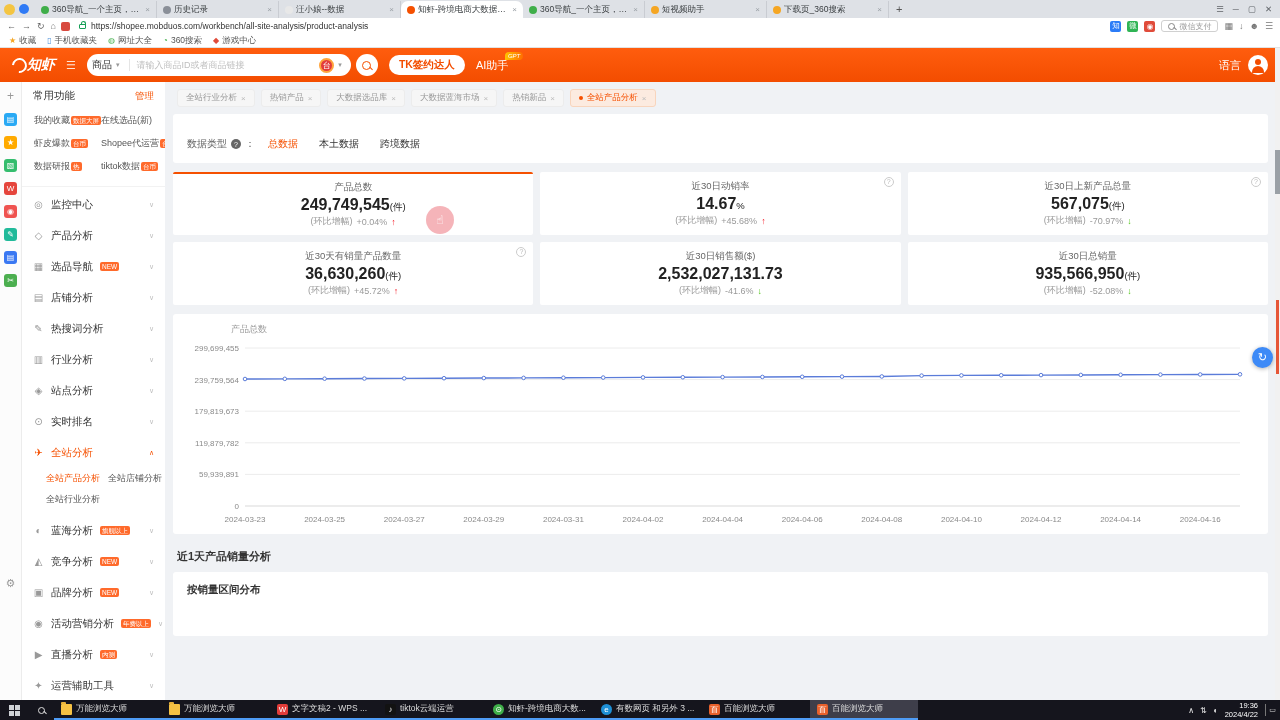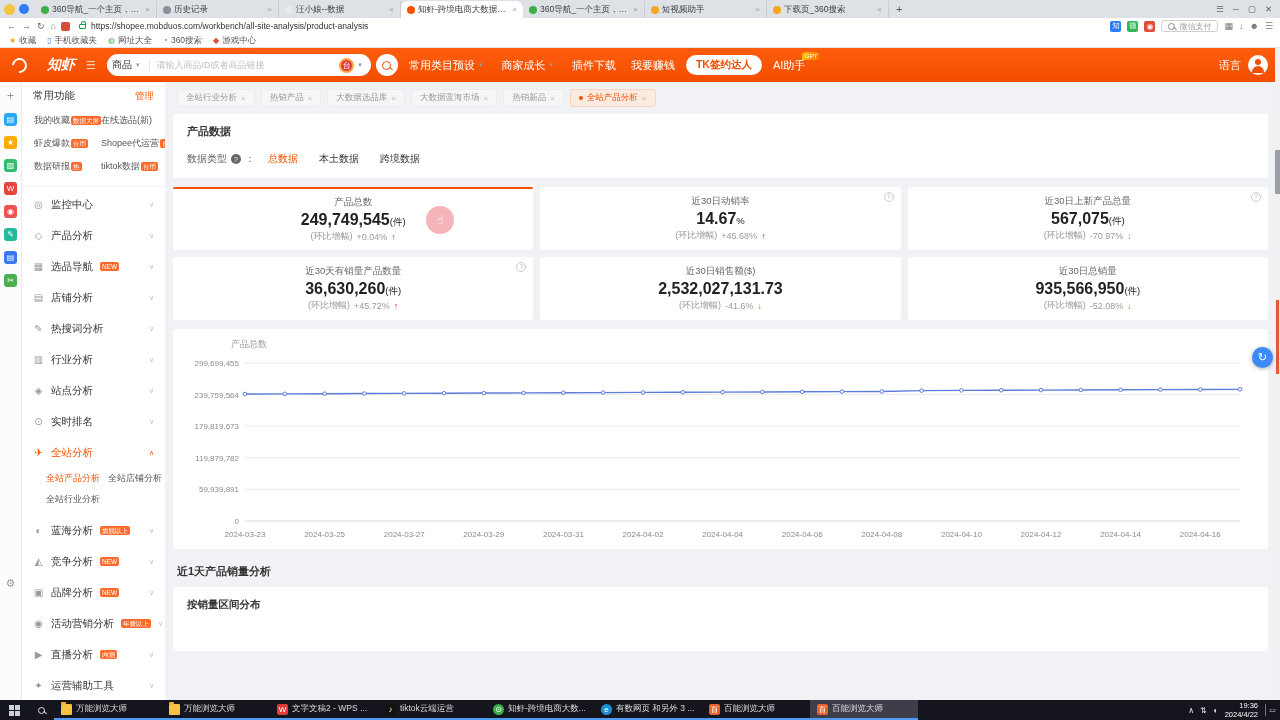--- a/index.html
+++ b/index.html
@@ -33,21 +33,21 @@
 .mag.orange{border-color:#f55000;width:9px;height:9px;}
 .mag.orange::after{background:#f55000;}
 .mag.white{border-color:#ddd;}
 .mag.white::after{background:#ddd;}
 .bookmarks{height:14px;background:#fff;border-bottom:1px solid #e2e2e2;display:flex;align-items:center;gap:11px;padding:0 9px;font-size:8.5px;color:#555;}
 .bm{display:flex;align-items:center;gap:3px;}
 .bm .bi{font-size:8px;}
 
 
 .appheader{height:34px;background:linear-gradient(180deg,#ff5d0e,#f34d00);display:flex;align-items:center;padding:0 12px;gap:11px;}
-.logo{color:#fff;font-weight:bold;font-size:14px;font-style:italic;display:flex;align-items:center;gap:20px;flex:none;}
+.logo{color:#fff;font-weight:bold;font-size:14px;font-style:italic;display:flex;align-items:center;gap:0;flex:none;}
 .logo .swirl{width:15px;height:15px;border:2.5px solid #fff;border-radius:50%;border-left-color:transparent;transform:rotate(-40deg);display:inline-block;}
 .hamburger{color:#ffe6d6;font-size:11px;}
 .searchpill{background:#fff;border-radius:12px;height:22px;display:flex;align-items:center;padding:0 5px 0 5px;width:264px;font-size:10px;flex:none;}
 .searchpill .cat{color:#333;}
 .caret{color:#999;font-size:7px;margin:0 4px;}
 .vdiv{width:1px;height:12px;background:#e5e5e5;margin:0 6px;}
 .ph{color:#bfbfbf;flex:1;white-space:nowrap;overflow:hidden;font-size:9px;}
 .flag{width:15px;height:15px;border-radius:50%;background:#e23b3b;color:#fff;font-size:8px;display:flex;align-items:center;justify-content:center;border:2px solid #ffa53d;flex:none;}
 .searchbtn{width:22px;height:22px;border-radius:50%;background:#fff;display:flex;align-items:center;justify-content:center;margin-left:-6px;flex:none;}
 .hnav{color:#fff;font-size:11px;display:flex;gap:15px;align-items:center;white-space:nowrap;}
@@ -258,36 +258,20 @@
     <span class="cat">商品</span>
     <span class="caret">▾</span>
     <span class="vdiv"></span>
     <span class="ph">请输入商品ID或者商品链接</span>
     <span class="flag">台</span>
     <span class="caret">▾</span>
   </div>
   <span class="searchbtn">
       <span class="mag orange"></span>
     </span>
-  <div class="hnav" id="hnav">
-      <span class="it">
-        <span>常用类目预设</span>
-        <span class="caret">▾</span>
-      </span>
-      <span class="it">
-        <span>商家成长</span>
-        <span class="caret">▾</span>
-      </span>
-      <span class="it">
-        <span>插件下载</span>
-      </span>
-      <span class="it">
-        <span>我要赚钱</span>
-      </span>
-    </div>
   <span class="tkpill">TK签约达人</span>
   <span class="ai"><span>AI助手</span><span class="gpt">GPT</span></span>
   <div class="hright">
     <span>语言</span>
     <span class="avatar"></span>
   </div>
 </div>
 
 <div class="appbody">
   <div class="sidestrip" id="sidestrip">
@@ -446,21 +430,20 @@
           <span class="x">×</span>
         </span>
         <span class="wtab active">
           <span class="dot"></span>
           <span>全站产品分析</span>
           <span class="x">×</span>
         </span>
       </div>
 
     <div class="card pd-card">
-      <div class="pd-title">产品数据</div>
       <div class="pd-row">
         <span class="pd-label">
           <span>数据类型</span>
           <span class="info-dark">?</span>
           <span>：</span>
         </span>
         <span id="data-types" style="display:flex;gap:21px;">
             <span class="dt active">总数据</span>
             <span class="dt">本土数据</span>
             <span class="dt">跨境数据</span>

